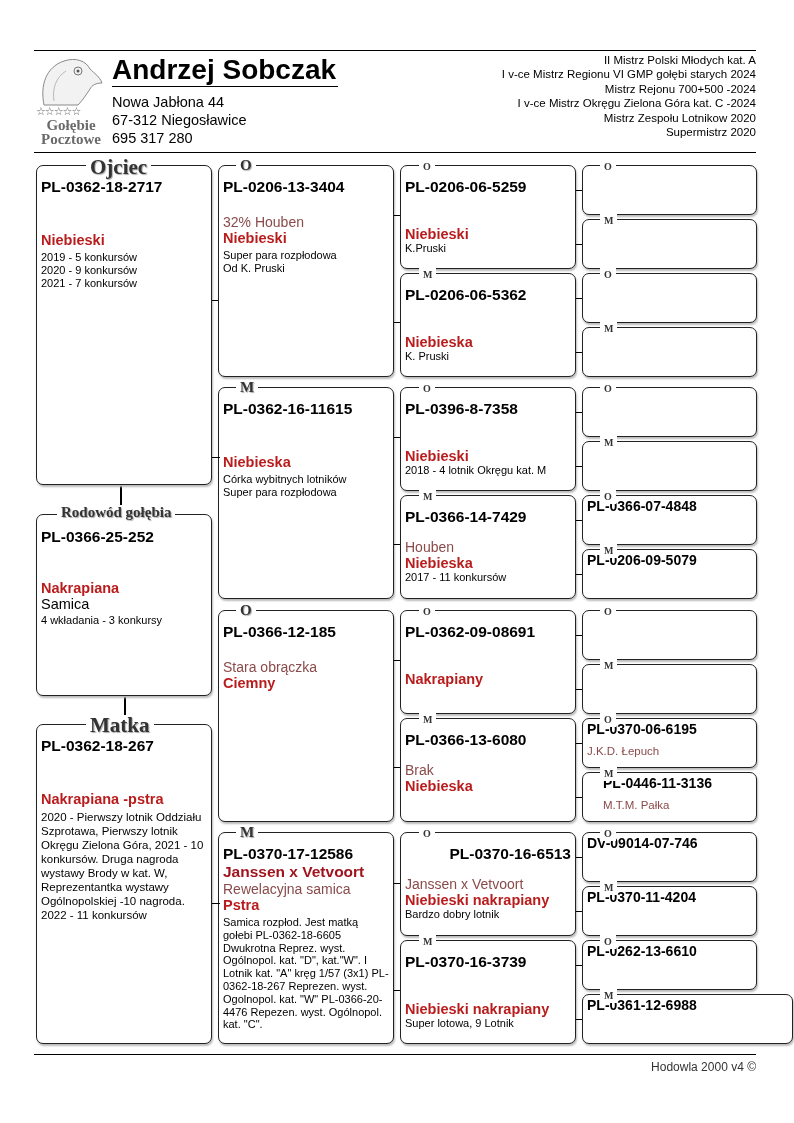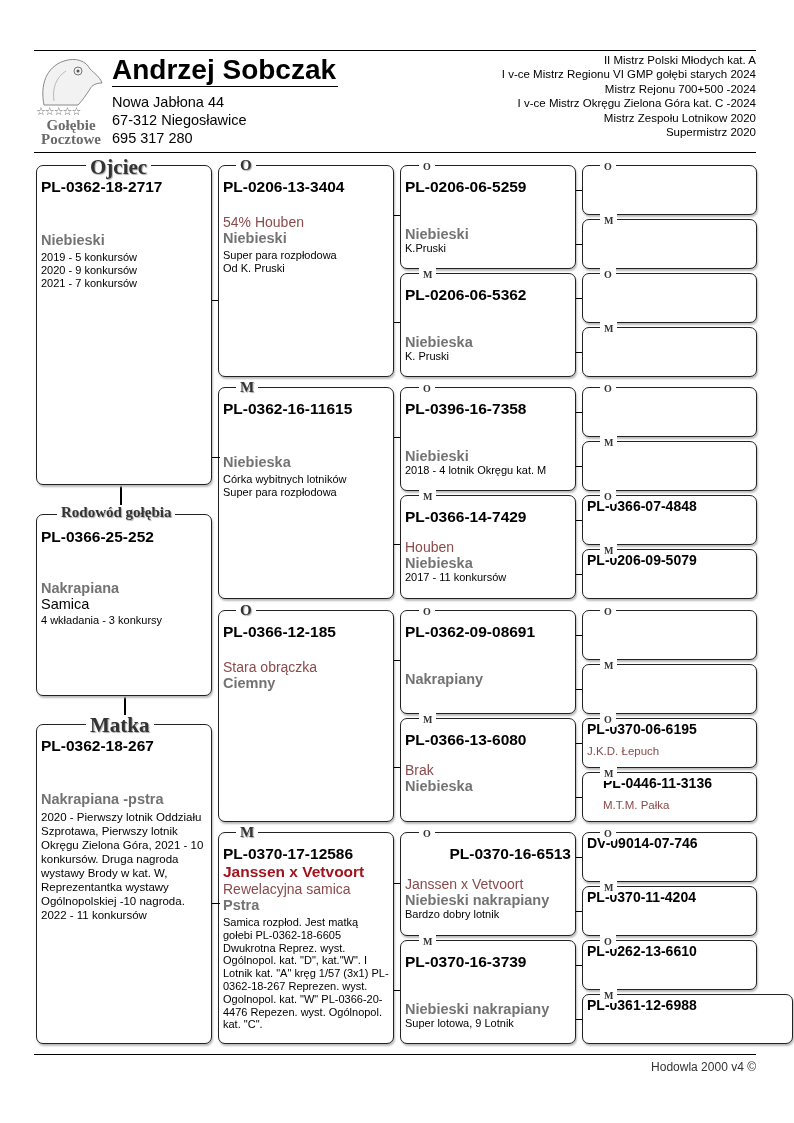--- a/index.html
+++ b/index.html
@@ -13,21 +13,21 @@
   .owner-line { position:absolute; left:112px; font-size:14.5px; }
   .titles { position:absolute; right:38px; top:53px; text-align:right; font-size:11.5px; line-height:14.4px; }
   .box { position:absolute; border:1px solid #222; border-radius:7px; background:#fff; box-shadow:1px 2px 2px #bbb; box-sizing:border-box; padding:0 4px; overflow:hidden; }
   .legend { position:absolute; background:#fff; font-family:"Liberation Serif", serif; font-weight:bold; color:#333; padding:0 4px; line-height:14px; }
   .lg-big { font-size:21px; line-height:20px; text-shadow:1px 1px 1px #aaa; }
   .lg-mid { font-size:15px; text-shadow:1px 1px 1px #aaa; } .lg-xs { font-size:10px; }
   .ring { font-weight:bold; font-size:15.5px; margin-top:10px; }
   .ring-sm { font-weight:bold; font-size:14px; margin-top:2px; }
   .breed { color:#8b4a4a; font-size:14px; }
   .breed-strong { color:#a0141e; font-size:15.5px; font-weight:bold; }
-  .color { color:#737373; font-weight:bold; font-size:14.5px; }
+  .color { color:#b91c1c; font-weight:bold; font-size:14.5px; }
   .sex { font-size:14.5px; }
   .note { font-size:11px; line-height:13px; }
   .note-brown { font-size:11.5px; color:#8b4a4a; }
   .vline { position:absolute; width:0; border-left:2px solid #000; }
   .conn { position:absolute; height:0; border-top:1px solid #000; width:8px; }
   .footer { position:absolute; right:38px; top:1060px; font-size:12px; color:#333; }
 </style>
 </head>
 <body>
 
@@ -84,21 +84,21 @@
   <div class="ring" style="margin-top:12px;">PL-0362-18-267</div>
   <div class="color" style="margin-top:36px;">Nakrapiana -pstra</div>
   <div class="note" style="margin-top:3px;font-size:11.5px;line-height:14px;">2020 - Pierwszy lotnik Oddziału Szprotawa, Pierwszy lotnik Okręgu Zielona Góra, 2021 - 10 konkursów. Druga nagroda wystawy Brody  w kat. W, Reprezentantka wystawy Ogólnopolskiej -10 nagroda. 2022 - 11 konkursów</div>
 </div>
 <div class="legend lg-big" style="left:86px;top:715px;">Matka</div>
 
 <div class="conn" style="left:212px;top:300px;"></div>
 
 <div class="box" style="left:218px;top:165px;width:176px;height:212px;">
   <div class="ring" style="margin-top:12px;">PL-0206-13-3404</div>
-  <div class="breed" style="margin-top:18px;">54% Houben</div>
+  <div class="breed" style="margin-top:18px;">32% Houben</div>
   <div class="color">Niebieski</div>
   <div class="note" style="margin-top:3px;">Super para rozpłodowa</div>
   <div class="note">Od K. Pruski</div>
 </div>
 <div class="legend lg-mid" style="left:236px;top:158px;">O</div>
 
 <div class="box" style="left:218px;top:387px;width:176px;height:212px;">
   <div class="ring" style="margin-top:12px;">PL-0362-16-11615</div>
   <div class="color" style="margin-top:36px;">Niebieska</div>
   <div class="note" style="margin-top:3px;">Córka wybitnych lotników</div>
@@ -142,21 +142,21 @@
 <div class="legend lg-xs" style="left:419px;top:160px;">O</div>
 
 <div class="box" style="left:400px;top:273px;width:176px;height:104px;">
   <div class="ring" style="margin-top:12px;">PL-0206-06-5362</div>
   <div class="color" style="margin-top:30px;">Niebieska</div>
   <div class="note">K. Pruski</div>
 </div>
 <div class="legend lg-xs" style="left:419px;top:268px;">M</div>
 
 <div class="box" style="left:400px;top:387px;width:176px;height:104px;">
-  <div class="ring" style="margin-top:12px;">PL-0396-16-7358</div>
+  <div class="ring" style="margin-top:12px;">PL-0396-8-7358</div>
   <div class="color" style="margin-top:30px;">Niebieski</div>
   <div class="note">2018 - 4 lotnik Okręgu kat. M</div>
 </div>
 <div class="legend lg-xs" style="left:419px;top:382px;">O</div>
 
 <div class="box" style="left:400px;top:495px;width:176px;height:104px;">
   <div class="ring" style="margin-top:12px;">PL-0366-14-7429</div>
   <div class="breed" style="margin-top:13px;">Houben</div>
   <div class="color">Niebieska</div>
   <div class="note">2017 - 11 konkursów</div>

